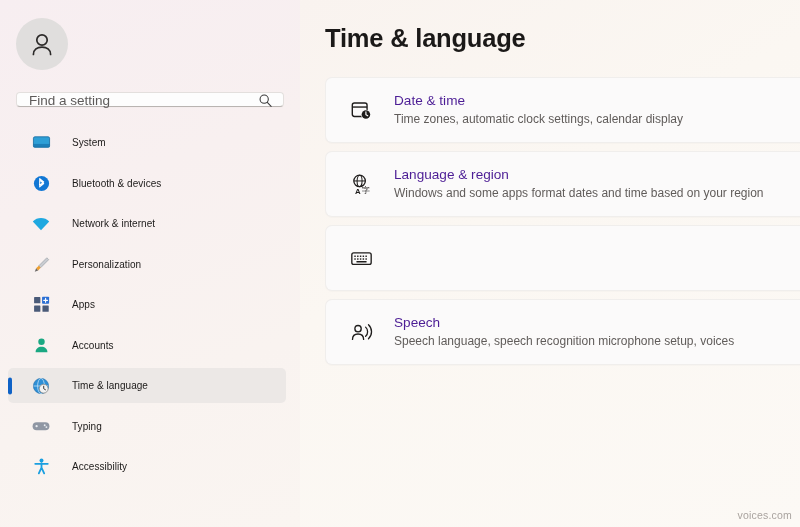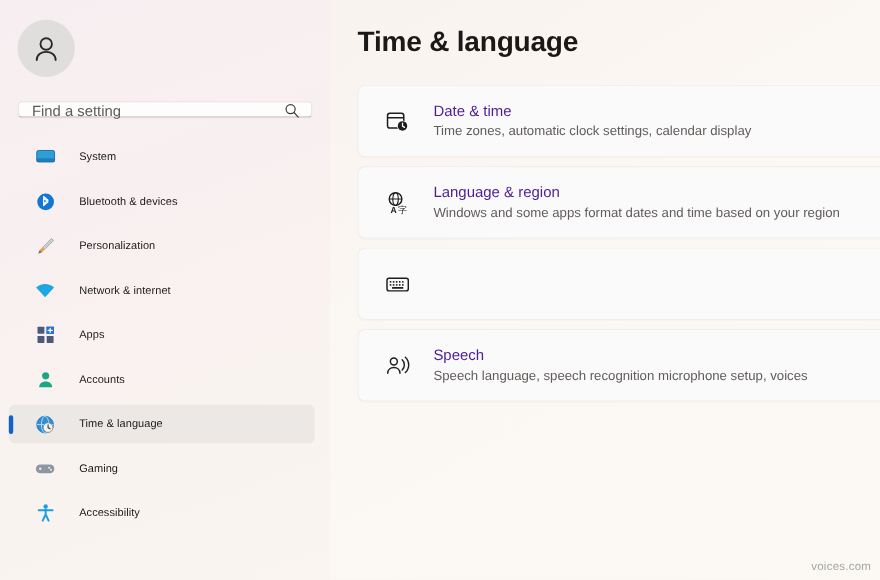--- a/index.html
+++ b/index.html
@@ -248,37 +248,37 @@
             <circle cx="10" cy="10" r="8" fill="#1277d4"></circle>
             <path d="M8.1 6.4l4.2 3.6-4.2 3.6V4.8l4.2 3.6-4.2 3.6" fill="none" stroke="#ffffff" stroke-width="1.15" stroke-linejoin="round" stroke-linecap="round"></path>
           </svg>
         </span>
         <span class="nav-label">Bluetooth &amp; devices</span>
       </div>
 
       <div class="nav-item">
 
         <span class="nav-icon">
+          <svg width="20" height="20" viewBox="0 0 20 20">
+            <path d="M1.8 7.4C4 5.3 6.9 4.1 10 4.1s6 1.2 8.2 3.3L10 16.2z" fill="#1fa8e0"></path>
+          </svg>
+        </span>
+        <span class="nav-label">Network &amp; internet</span>
+      </div>
+
+      <div class="nav-item">
+
+        <span class="nav-icon">
           <svg width="19" height="19" viewBox="0 0 20 20">
             <path d="M15.6 2.9l2 2-8.5 8.5-2-2z" fill="#c9ccd1" stroke="#9aa0a6" stroke-width="0.7"></path>
             <path d="M7.1 11.4l2 2-2.6 2.8-2.2-2.2z" fill="#f0a030"></path>
             <path d="M4.3 14l2.2 2.2-3.6 1.4z" fill="#6d6a68"></path>
           </svg>
         </span>
         <span class="nav-label">Personalization</span>
-      </div>
-
-      <div class="nav-item">
-
-        <span class="nav-icon">
-          <svg width="20" height="20" viewBox="0 0 20 20">
-            <path d="M1.8 7.4C4 5.3 6.9 4.1 10 4.1s6 1.2 8.2 3.3L10 16.2z" fill="#1fa8e0"></path>
-          </svg>
-        </span>
-        <span class="nav-label">Network &amp; internet</span>
       </div>
 
       <div class="nav-item">
 
         <span class="nav-icon">
           <svg width="19" height="19" viewBox="0 0 20 20">
             <rect x="2.2" y="2.2" width="6.6" height="6.6" rx="0.6" fill="#4a5a78"></rect>
             <rect x="2.2" y="11" width="6.6" height="6.6" rx="0.6" fill="#4a5a78"></rect>
             <rect x="11" y="11" width="6.6" height="6.6" rx="0.6" fill="#4a5a78"></rect>
             <rect x="10.6" y="1.8" width="7.4" height="7.4" rx="0.8" fill="#2b6fd4"></rect>
@@ -317,21 +317,21 @@
       <div class="nav-item">
 
         <span class="nav-icon">
           <svg width="20" height="20" viewBox="0 0 20 20">
             <rect x="1.6" y="6.2" width="16.8" height="8" rx="4" fill="#8f96a3"></rect>
             <circle cx="5.6" cy="10.2" r="1.15" fill="#e9ecf0"></circle>
             <circle cx="13.7" cy="9.2" r="0.95" fill="#e9ecf0"></circle>
             <circle cx="15.4" cy="11.1" r="0.95" fill="#e9ecf0"></circle>
           </svg>
         </span>
-        <span class="nav-label">Gaming</span>
+        <span class="nav-label">Typing</span>
       </div>
 
       <div class="nav-item">
 
         <span class="nav-icon">
           <svg width="19" height="19" viewBox="0 0 20 20">
             <circle cx="10" cy="3.6" r="2.1" fill="#1a9fe0"></circle>
             <path d="M3.4 7.2h13.2" stroke="#1a9fe0" stroke-width="1.9" stroke-linecap="round"></path>
             <path d="M10 6.6v5.4M10 11.2l-2.8 6M10 11.2l2.8 6" stroke="#1a9fe0" stroke-width="1.9" stroke-linecap="round" fill="none"></path>
           </svg>

